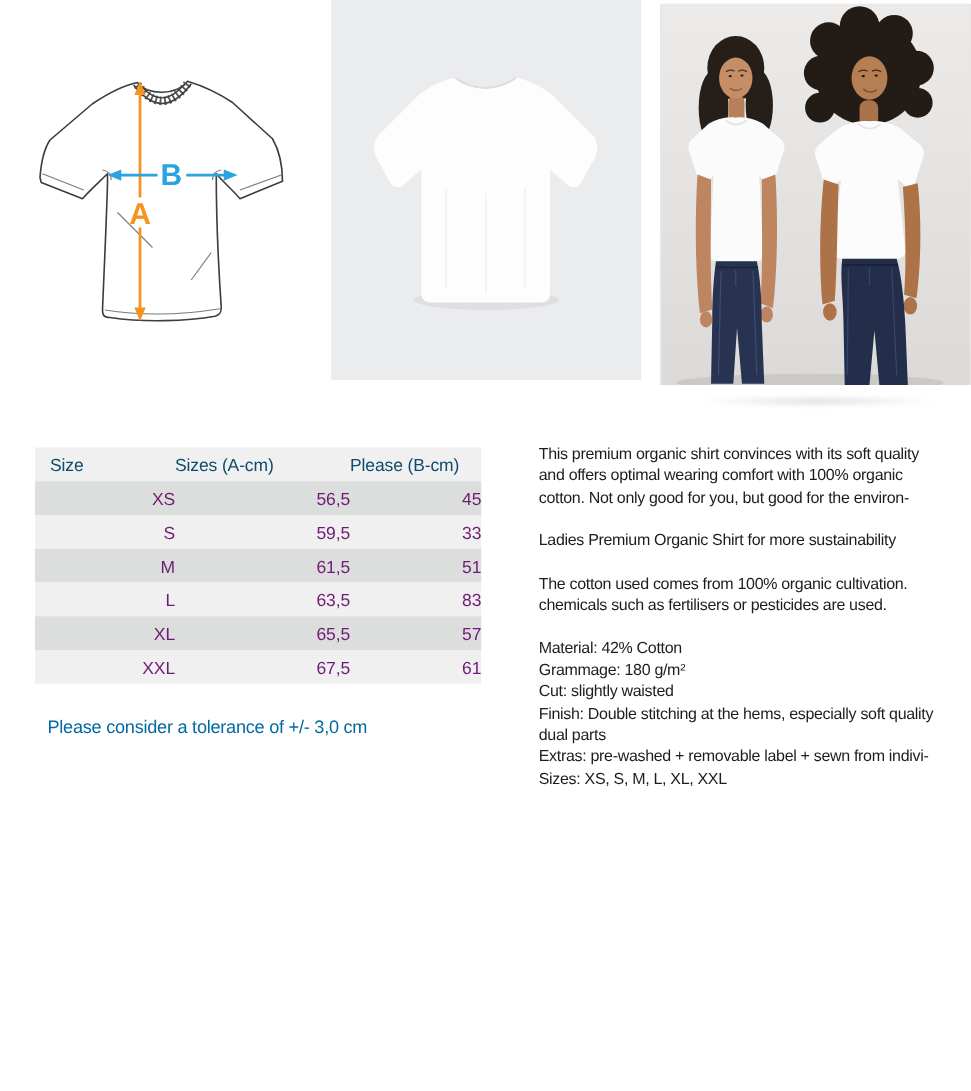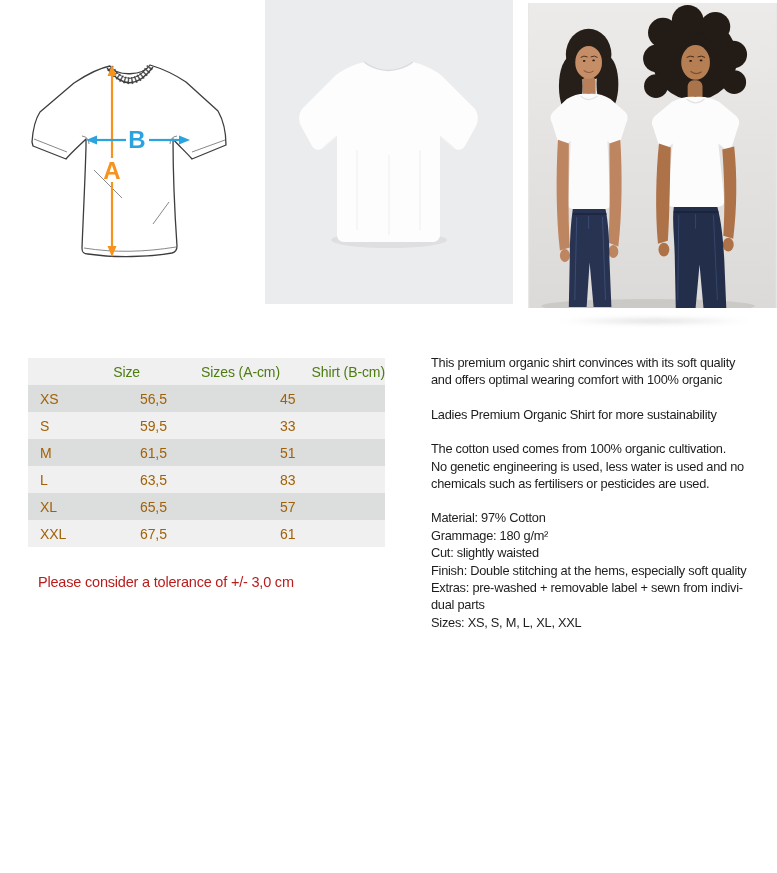--- a/index.html
+++ b/index.html
@@ -12,30 +12,30 @@
   .box-diagram{left:0;width:258px;height:305px;background:#ffffff;}
   .box-flatlay{left:265px;width:248px;height:304px;background:#ebecee;}
   .box-photo{left:528px;top:3px;width:249px;height:305px;background:#e9e7e5;}
   .photo-shadow{position:absolute;left:556px;top:317px;width:196px;height:8px;border-radius:50%;
       background:radial-gradient(ellipse at center, rgba(90,88,85,.22), rgba(90,88,85,0) 70%);
       filter:blur(2px);}
 
   
   .size-table{position:absolute;left:28px;top:358px;width:357px;font-size:14px;letter-spacing:-.1px;}
   .t-row{display:flex;height:27px;align-items:center;}
-  .t-head{background:#f0f0f0;color:#4d7c0f;text-align:right;}
+  .t-head{background:#f0f0f0;color:#0c4a6e;}
   .t-body .t-row:nth-child(odd){background:#dcdddd;}
   .t-body .t-row:nth-child(even){background:#f0f0f0;}
-  .t-body{color:#a16207;}
+  .t-body{color:#701a75;text-align:right;}
   .c1{width:112px;padding-left:12px;box-sizing:border-box;}
   .c2{width:140px;}
   .c3{flex:1;}
 
   
-  .tolerance{position:absolute;left:38px;top:574px;font-size:14.5px;color:#b91c1c;letter-spacing:-.2px;}
+  .tolerance{position:absolute;left:38px;top:574px;font-size:14.5px;color:#0369a1;letter-spacing:-.2px;}
 
   
   .description{position:absolute;left:410px;top:354px;width:345px;color:#1d1d1d;
       font-size:12.8px;line-height:17.4px;letter-spacing:-.25px;}
   .description .block{margin:0 0 17px 0;}
   .description .line{white-space:nowrap;margin-left:21px;}
 </style>
 </head>
 <body>
 
@@ -190,21 +190,21 @@
         </g>
       </g>
     </svg>
   </div>
   <div class="photo-shadow"></div>
 
   <div class="size-table">
     <div class="t-row t-head">
       <div class="c1">Size</div>
       <div class="c2">Sizes (A-cm)</div>
-      <div class="c3">Shirt (B-cm)</div>
+      <div class="c3">Please (B-cm)</div>
     </div>
     <div class="t-body">
         <div class="t-row">
           <div class="c1">XS</div>
           <div class="c2">56,5</div>
           <div class="c3">45</div>
         </div>
         <div class="t-row">
           <div class="c1">S</div>
           <div class="c2">59,5</div>
@@ -232,33 +232,33 @@
         </div>
       </div>
   </div>
 
   <div class="tolerance">Please consider a tolerance of +/- 3,0 cm</div>
 
   <div class="description">
       <div class="block">
         <div class="line">This premium organic shirt convinces with its soft quality</div>
         <div class="line">and offers optimal wearing comfort with 100% organic</div>
+        <div class="line">cotton. Not only good for you, but good for the environ-</div>
       </div>
       <div class="block">
         <div class="line">Ladies Premium Organic Shirt for more sustainability</div>
       </div>
       <div class="block">
         <div class="line">The cotton used comes from 100% organic cultivation.</div>
-        <div class="line">No genetic engineering is used, less water is used and no</div>
         <div class="line">chemicals such as fertilisers or pesticides are used.</div>
       </div>
       <div class="block">
-        <div class="line">Material: 97% Cotton</div>
+        <div class="line">Material: 42% Cotton</div>
         <div class="line">Grammage: 180 g/m²</div>
         <div class="line">Cut: slightly waisted</div>
         <div class="line">Finish: Double stitching at the hems, especially soft quality</div>
+        <div class="line">dual parts</div>
         <div class="line">Extras: pre-washed + removable label + sewn from indivi-</div>
-        <div class="line">dual parts</div>
         <div class="line">Sizes: XS, S, M, L, XL, XXL</div>
       </div>
     </div>
 
 </div>
 
 </body></html>

